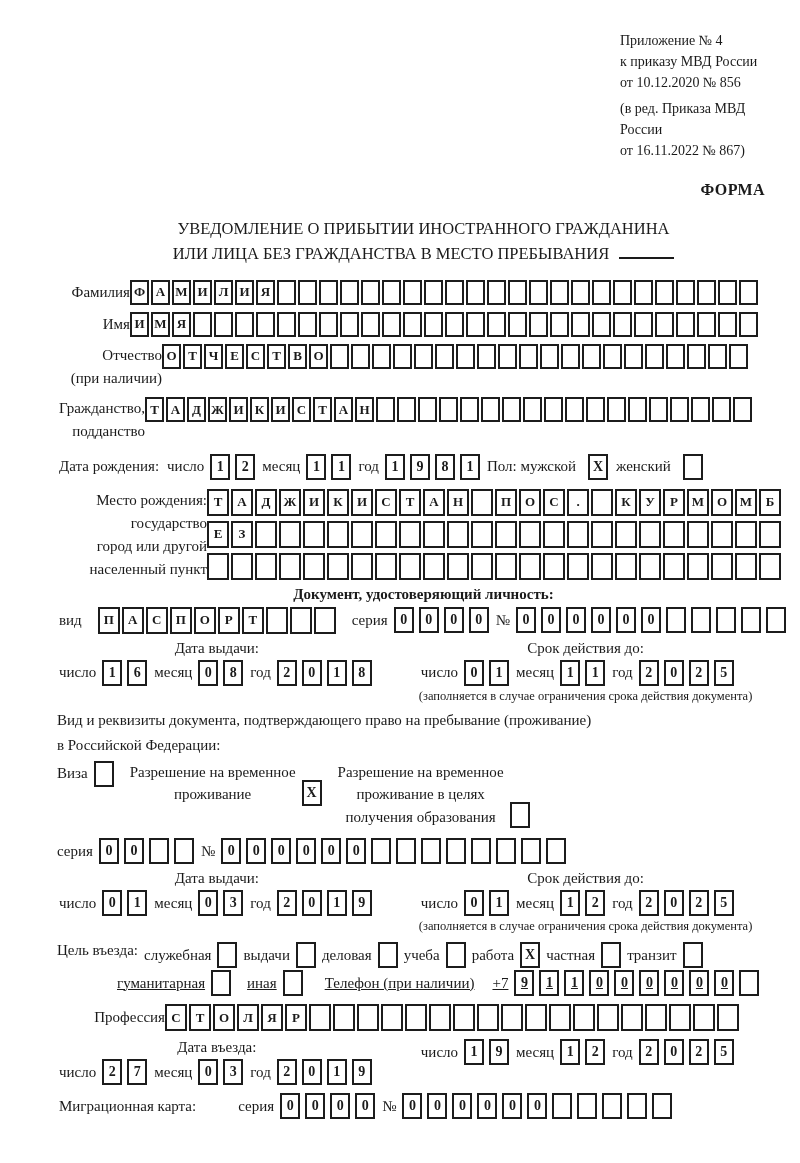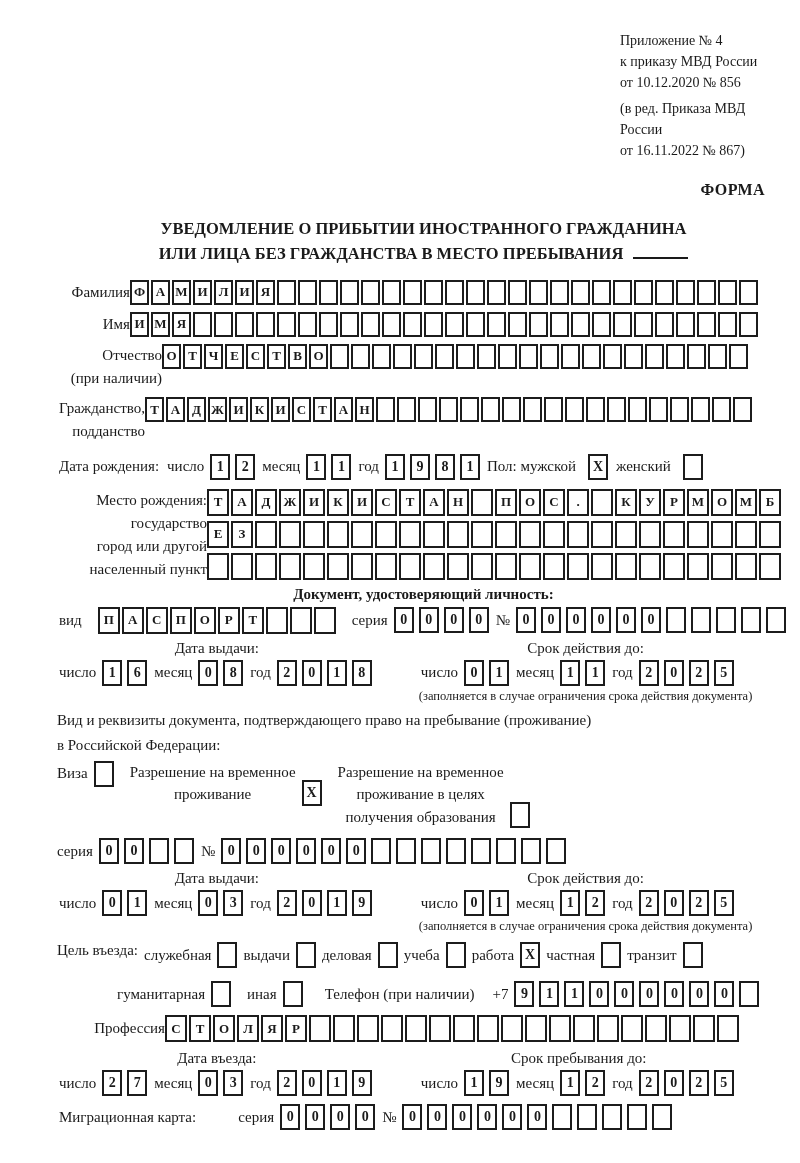--- a/index.html
+++ b/index.html
@@ -6,21 +6,21 @@
   body{width:800px;height:1163px;overflow:hidden;color:#1a1a1a;
        font-family:"Liberation Serif",serif;font-size:15px;}
   .page{box-sizing:border-box;width:800px;height:1163px;padding:30px 10px 10px 57px;}
 
   
   .hdr{margin-left:563px;font-size:14px;line-height:1.5;}
   .hdr .amend{margin-top:5px;}
   .forma{font-weight:bold;font-size:16px;text-align:right;padding-right:25px;margin-top:20px;letter-spacing:.4px;}
 
   
-  .title{text-align:center;font-weight:bold;font-size:16.5px;line-height:1.5;margin-top:18px;}
+  .title{text-align:center;font-weight:normal;font-size:16.5px;line-height:1.5;margin-top:18px;}
   .blank-line{display:inline-block;width:55px;border-bottom:2px solid #1a1a1a;height:13px;margin-left:10px;}
 
   .sec-heading{font-weight:bold;font-size:15.5px;margin-top:20px;}
 
   
   .row{display:flex;align-items:flex-start;margin-top:7px;text-align:right;}
   .row.vc{align-items:center;}
   .lbl{flex:0 0 auto;padding-top:4px;}
   .lbl-block{flex:0 0 auto;line-height:1.55;}
   .w73{width:73px;}.w105{width:105px;}.w88{width:88px;}.w150{width:150px;}.w108{width:108px;}
@@ -563,21 +563,21 @@
     <span class="opt">
       <span>частная</span>
       <span class="box"></span>
     </span>
     <span class="opt">
       <span>транзит</span>
       <span class="box"></span>
     </span>
   </div>
 
-  <div class="opts" style="margin-top:13px;">
+  <div class="opts" style="margin-top:2px;text-decoration:underline;">
     <span class="opt indent60">
       <span>гуманитарная</span>
       <span class="box"></span>
     </span>
     <span class="opt gap10">
       <span>иная</span>
       <span class="box"></span>
     </span>
     <span class="opt gap16">
       <span>Телефон (при наличии)</span>
@@ -644,21 +644,20 @@
         <span class="dlbl">год</span>
         <span class="cells sz-d">
             <span class="cell">2</span>
             <span class="cell">0</span>
             <span class="cell">1</span>
             <span class="cell">9</span>
           </span>
       </div>
     </div>
     <div class="dcol dcol-right">
-      <div class="dhead">Срок пребывания до:</div>
       <div class="dgrp">
         <span class="dlbl">число</span>
         <span class="cells sz-d">
             <span class="cell">1</span>
             <span class="cell">9</span>
           </span>
         <span class="dlbl">месяц</span>
         <span class="cells sz-d">
             <span class="cell">1</span>
             <span class="cell">2</span>

